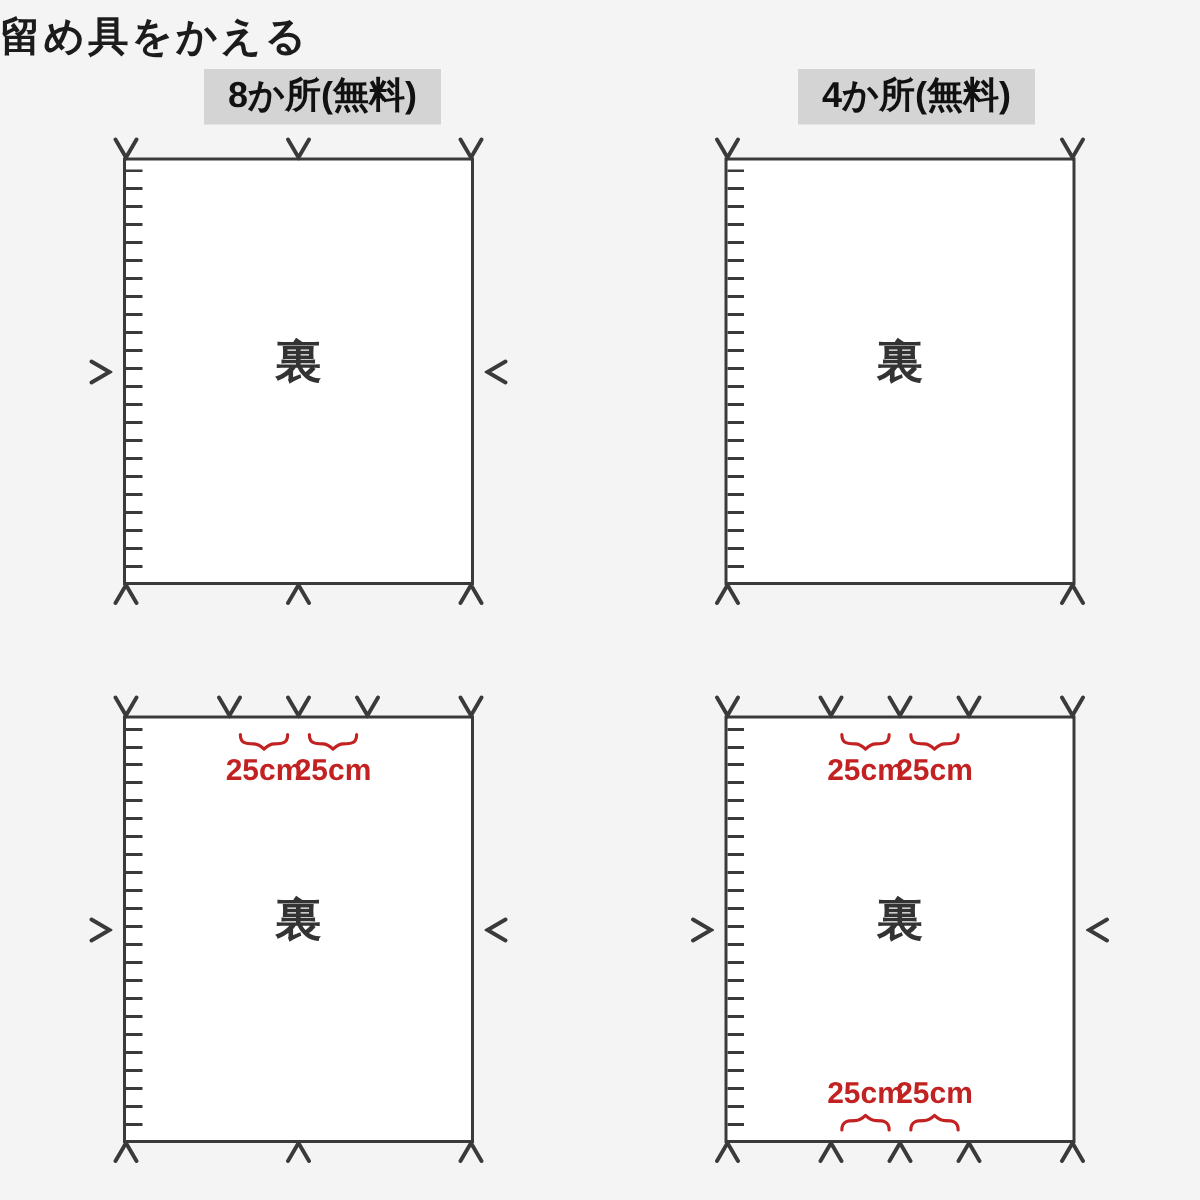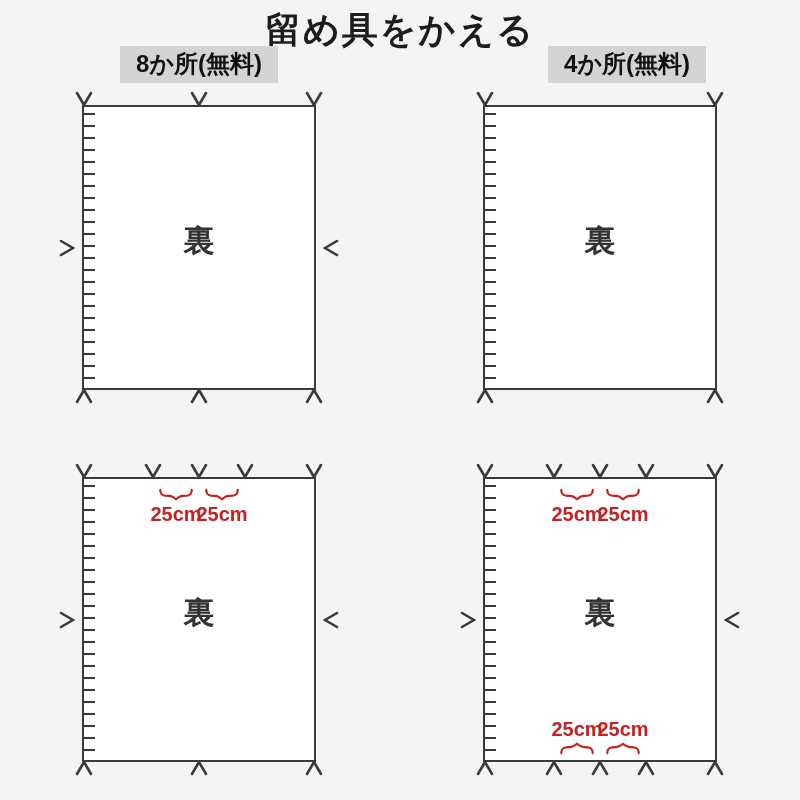--- a/index.html
+++ b/index.html
@@ -5,26 +5,26 @@
   html,body{margin:0;padding:0;}
   body{
     width:800px;height:800px;
     background:#f4f4f4;
     font-family:"Liberation Sans","DejaVu Sans",sans-serif;
     overflow:hidden;
   }
   .page{position:relative;width:800px;height:800px;}
   .title{
     position:absolute;left:0;top:6px;width:800px;margin:0;
-    text-align:center;font-size:36px;font-weight:bold;color:#1c1c1c;
+    font-size:27px;font-weight:bold;color:#1c1c1c;
     letter-spacing:2px;
   }
   .header-row{position:absolute;width:234px;text-align:center;}
-  .hdr-tl{left:82px;top:46px;}
-  .hdr-tr{left:510px;top:46px;}
+  .hdr-tl{left:98px;top:46px;}
+  .hdr-tr{left:494px;top:46px;}
   .hdr-bl{left:82px;top:418px;}
   .hdr-br{left:483px;top:418px;}
   .header-badge{
     display:inline-block;background:#d4d4d4;color:#111;
     font-size:24px;font-weight:bold;line-height:1.2;
     padding:4px 16px;white-space:nowrap;
   }
   .sheet{
     position:absolute;width:234px;height:285px;box-sizing:border-box;
     background:#ffffff;border:2px solid #3a3a3a;

